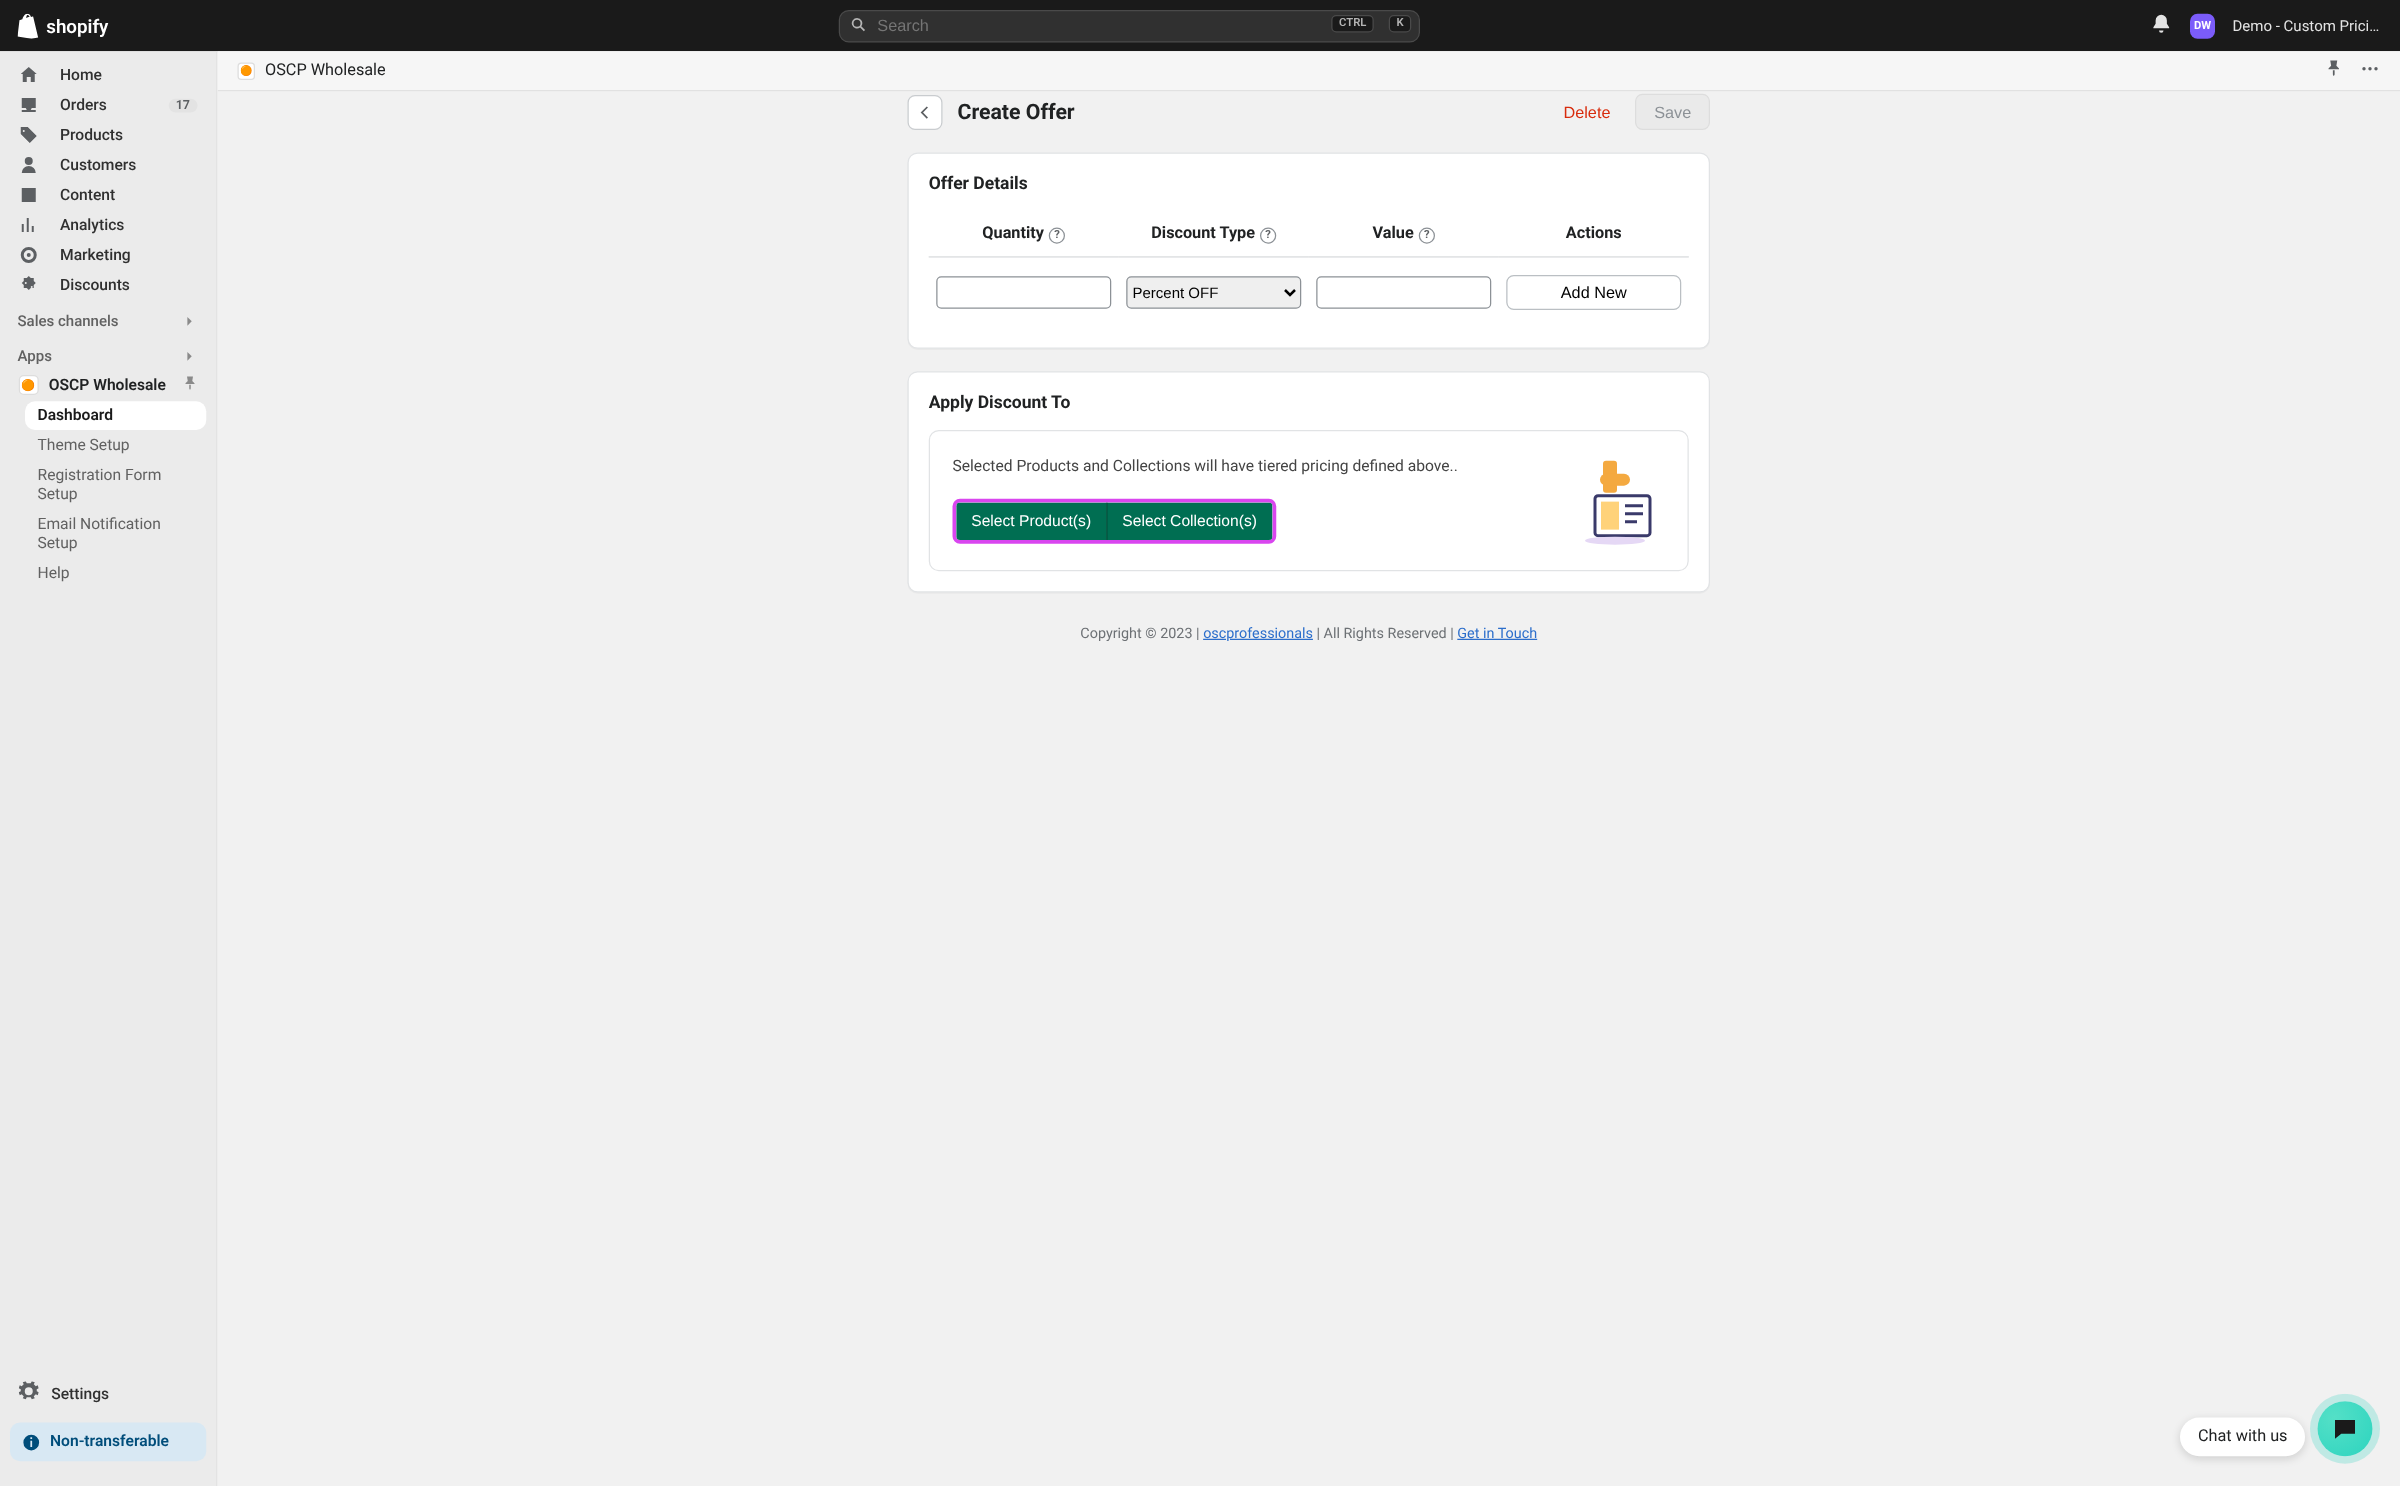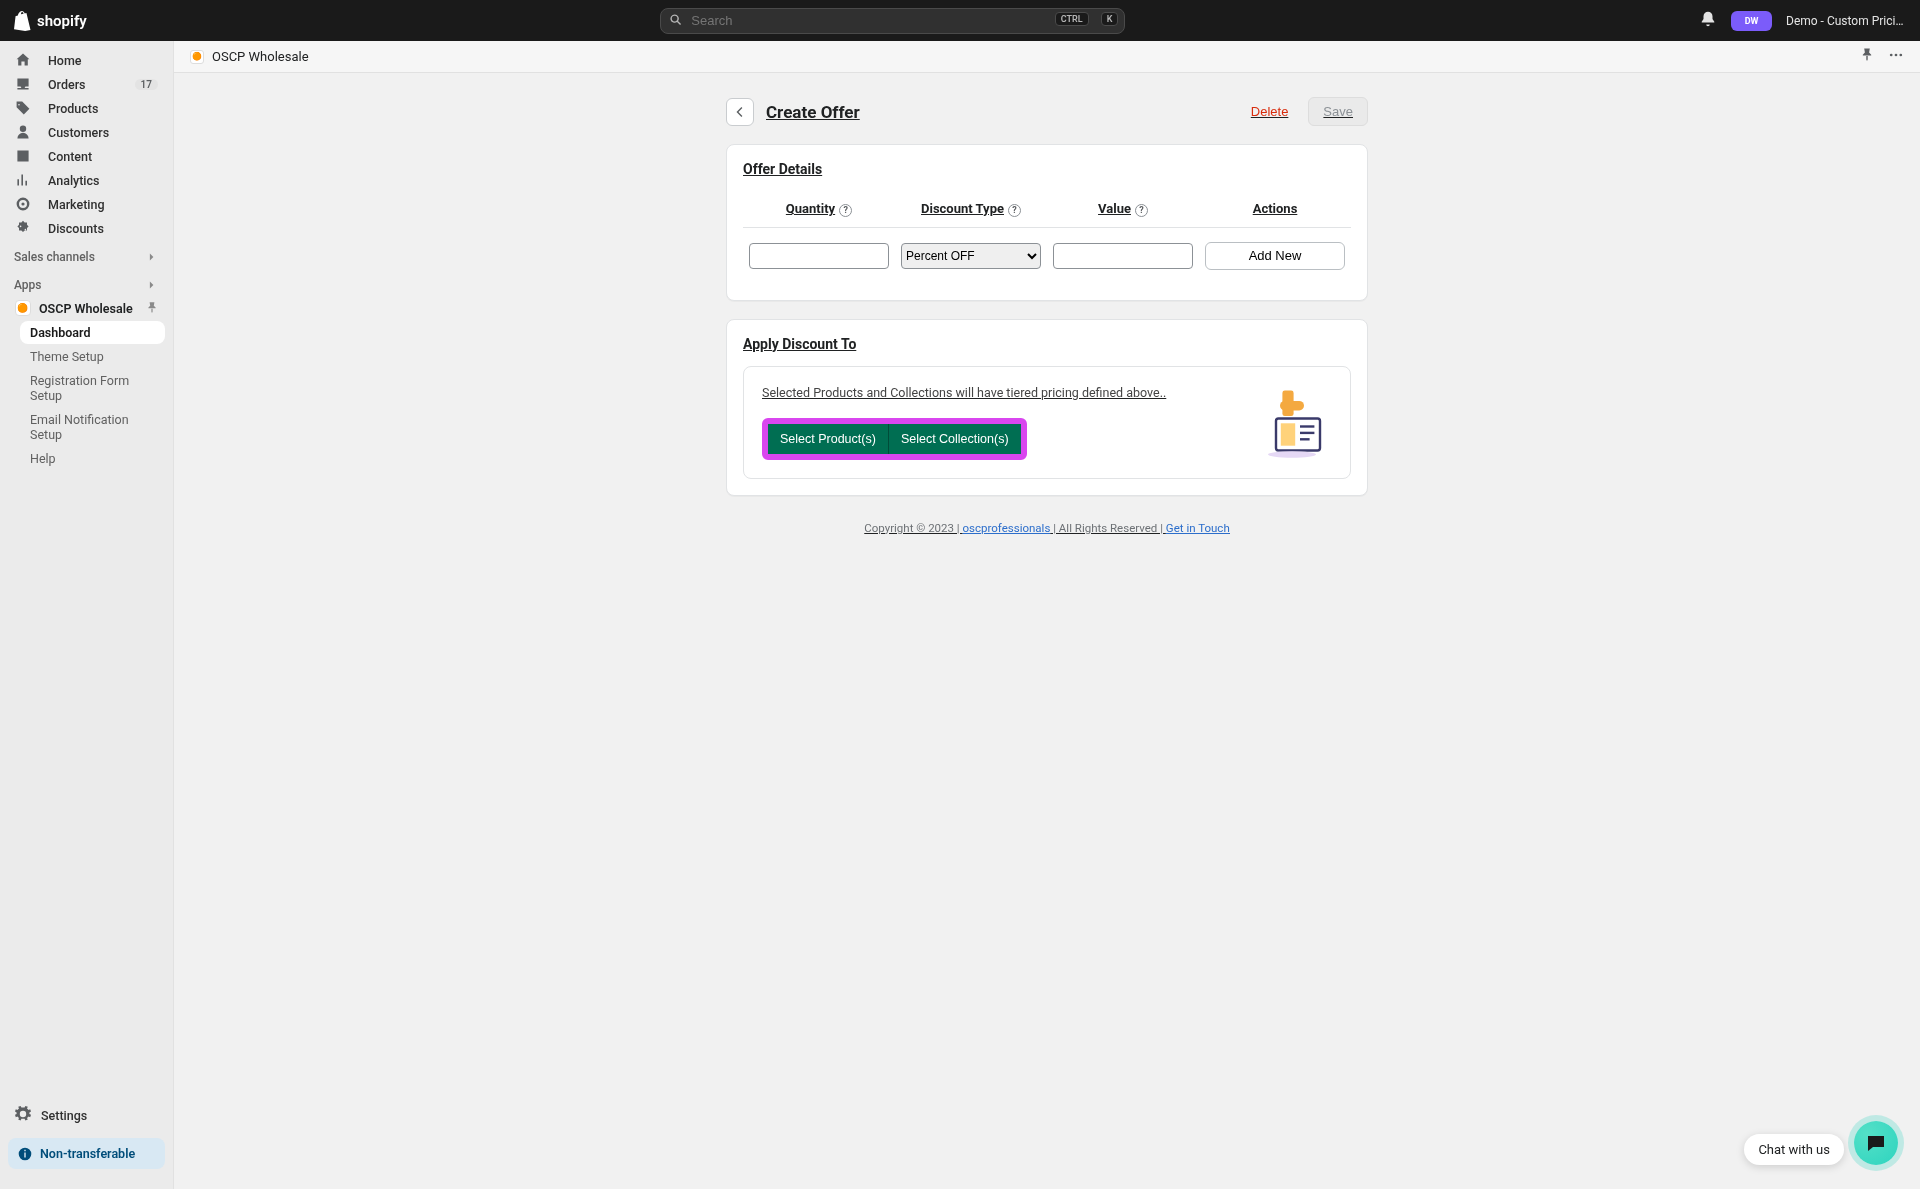--- a/index.html
+++ b/index.html
@@ -8,21 +8,21 @@
     
     .topbar { height: 41px; background: #1a1a1a; display:flex; align-items:center; padding: 0 14px; }
     .topbar .logo { color:#fff; font-weight:600; font-size:16px; display:flex; align-items:center; gap:5px;}
     .topbar .logo svg{ fill:#fff; }
     .search-wrap { margin:0 auto; width:465px; position:relative; }
     .search { width:100%; height:26px; background:#303030; border:1px solid #4a4a4a; border-radius:8px; color:#b5b5b5; padding:0 10px 0 30px; font-size:13px; outline:none;}
     .search-icon { position:absolute; left:9px; top:5px; }
     .kbd-hints { position:absolute; right:7px; top:4px; display:flex; gap:12px;}
     .kbd-hints span{ background:#1a1a1a; border:1px solid #4a4a4a; color:#b5b5b5; font-size:9px; padding:1px 5px; border-radius:4px; font-weight:600;}
     .topbar-right { display:flex; align-items:center; gap:14px; color:#e3e3e3;}
-    .avatar { width:41px; height:20px; background:#7b5cfa; color:#fff; font-size:9px; font-weight:700; border-radius:6px; display:flex; align-items:center; justify-content:center;}
+    .avatar { width:20px; height:20px; background:#7b5cfa; color:#fff; font-size:9px; font-weight:700; border-radius:6px; display:flex; align-items:center; justify-content:center;}
     .store-name { font-size:12px; color:#e3e3e3; max-width:120px; white-space:nowrap; overflow:hidden; text-overflow:ellipsis;}
 
     
     .shell { display:flex; height:calc(100vh - 41px);}
     .sidebar { width:174px; background:#ebebeb; border-right:1px solid #e1e1e1; display:flex; flex-direction:column; padding-top:7px;}
     .nav-list { list-style:none; padding: 0 8px;}
     .nav-item { display:flex; align-items:center; gap:17px; padding:4px 7px; border-radius:8px; color:#303030; font-size:12.5px; font-weight:500; cursor:pointer; position:relative;}
     .nav-item .ico { width:16px; height:16px; display:flex; align-items:center; justify-content:center; color:#5c5f62;}
     .nav-item .ico svg{ width:16px; height:16px; }
     .badge-count { margin-left:auto; background:#e3e3e3; border-radius:8px; padding:0 6px; font-size:10px; color:#5c5f62; font-weight:600;}
@@ -40,21 +40,21 @@
     .pill { margin:8px 0 12px 0; background:#d8e8f3; color:#004d7a; border-radius:8px; padding:8px 10px; display:flex; align-items:center; gap:8px; font-size:12.5px; font-weight:600;}
 
     
     .page { flex:1; display:flex; flex-direction:column; background:#f1f1f1; overflow:auto;}
     .app-header { height:32px; background:#f6f6f6; border-bottom:1px solid #e1e1e1; display:flex; align-items:center; padding:0 16px; gap:8px;}
     .app-header .app-logo{ width:14px;height:14px; background:#fff;border:1px solid #ddd;border-radius:3px;display:flex;align-items:center;justify-content:center;font-size:8px;}
     .app-header .app-title{ font-size:13px; color:#202223;}
     .app-header .hdr-actions{ margin-left:auto; display:flex; gap:14px; color:#5c5f62;}
 
     
-    .content-wrap { max-width:694px; margin: 24px auto 40px auto; text-decoration: underline; }
+    .content-wrap { max-width:694px; margin: 2px auto 40px auto; }
     .title-row { display:flex; align-items:center; gap:12px; margin-bottom:18px;}
     .back-btn{ width:28px; height:28px; border:1px solid #c9cccf; border-radius:6px; background:#fff; display:flex; align-items:center; justify-content:center; cursor:pointer;}
     .page-title{ font-size:17px; font-weight:700;}
     .title-actions{ margin-left:auto; display:flex; gap:10px;}
     .btn-delete{ background:transparent; border:none; color:#d82c0d; font-size:13px; padding:6px 10px; cursor:pointer;}
     .btn-save{ background:#eaeaea; border:1px solid #ddd; color:#8c9196; font-size:13px; padding:6px 14px; border-radius:6px; cursor:default;}
 
     .card { background:#fff; border:1px solid #e1e3e5; border-radius:8px; padding:16px; margin-bottom:18px; box-shadow:0 1px 0 rgba(0,0,0,.03);}
     .card h3{ font-size:14px; font-weight:700; margin-bottom:14px;}
     .hint { font-size:12.5px; color:#444; margin-bottom:8px;}
@@ -66,21 +66,21 @@
     .od-table th .help{ display:inline-flex; width:13px;height:13px;border:1px solid #8c9196;border-radius:50%;font-size:9px;align-items:center;justify-content:center;color:#5c5f62;margin-left:4px;}
     .od-table td{ padding:14px 6px; text-align:center;}
     .od-input{ width:140px; height:26px; border:1px solid #8c9196; border-radius:4px; padding:0 6px;}
     .od-select{ width:140px; height:26px; border:1px solid #8c9196; border-radius:4px; background:#efefef; font-size:12px;}
     .btn-outline{ width:140px; height:28px; border:1px solid #babfc3; background:#fff; border-radius:6px; font-size:13px; cursor:pointer;}
 
     
     .apply-box{ border:1px solid #e1e3e5; border-radius:8px; padding:18px; display:flex; align-items:center; gap:20px;}
     .apply-box .left{ flex:1;}
     .apply-box p{ font-size:12.5px; color:#444; margin-bottom:18px;}
-    .btn-group{ display:inline-flex; border:6px solid #d946ef; border-radius:6px; overflow:hidden;justify-content:center;}
+    .btn-group{ display:inline-flex; border:3px solid #d946ef; border-radius:6px; overflow:hidden;justify-content:center;}
     .btn-green{ background:#006e52; color:#fff; border:none; font-size:12.5px; padding:8px 12px; cursor:pointer;}
     .btn-green + .btn-green{ border-left:1px solid #004c39;}
     .illus{ width:80px; height:75px;}
 
     
     .radio-row{ display:flex; align-items:center; gap:10px; margin:8px 0; font-size:13px;}
     .radio{ width:16px; height:16px; border:2px solid #8c9196; border-radius:50%; display:flex; align-items:center; justify-content:center;}
     .radio.checked{ border-color:#2c6ecb;}
     .radio.checked::after{ content:""; width:8px; height:8px; background:#2c6ecb; border-radius:50%;}
 

